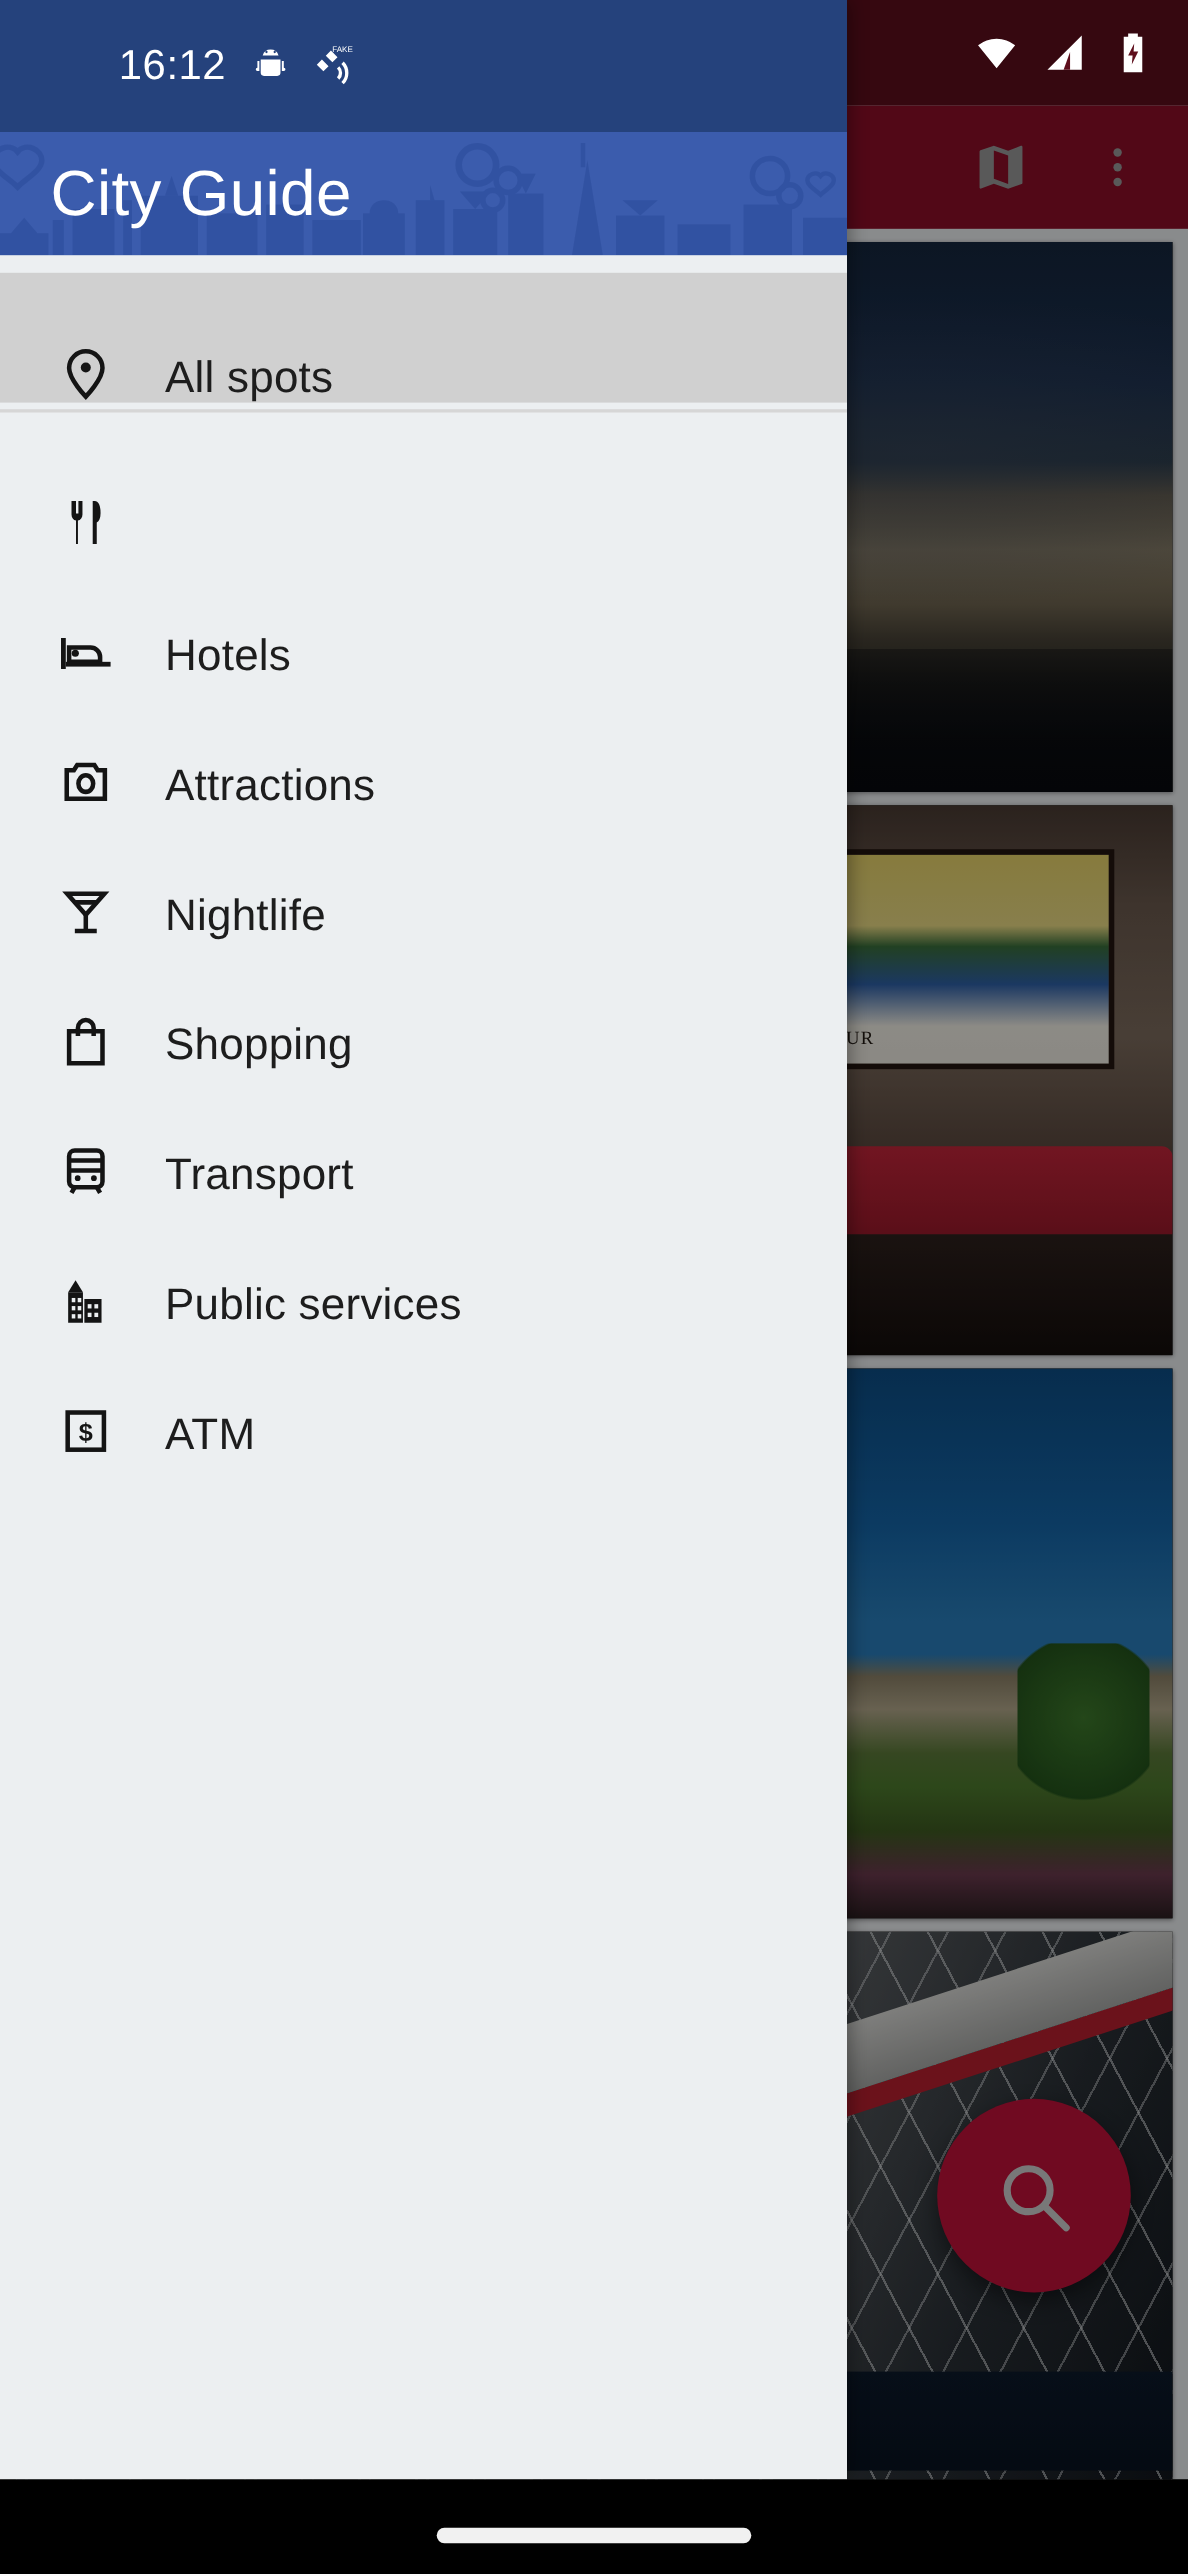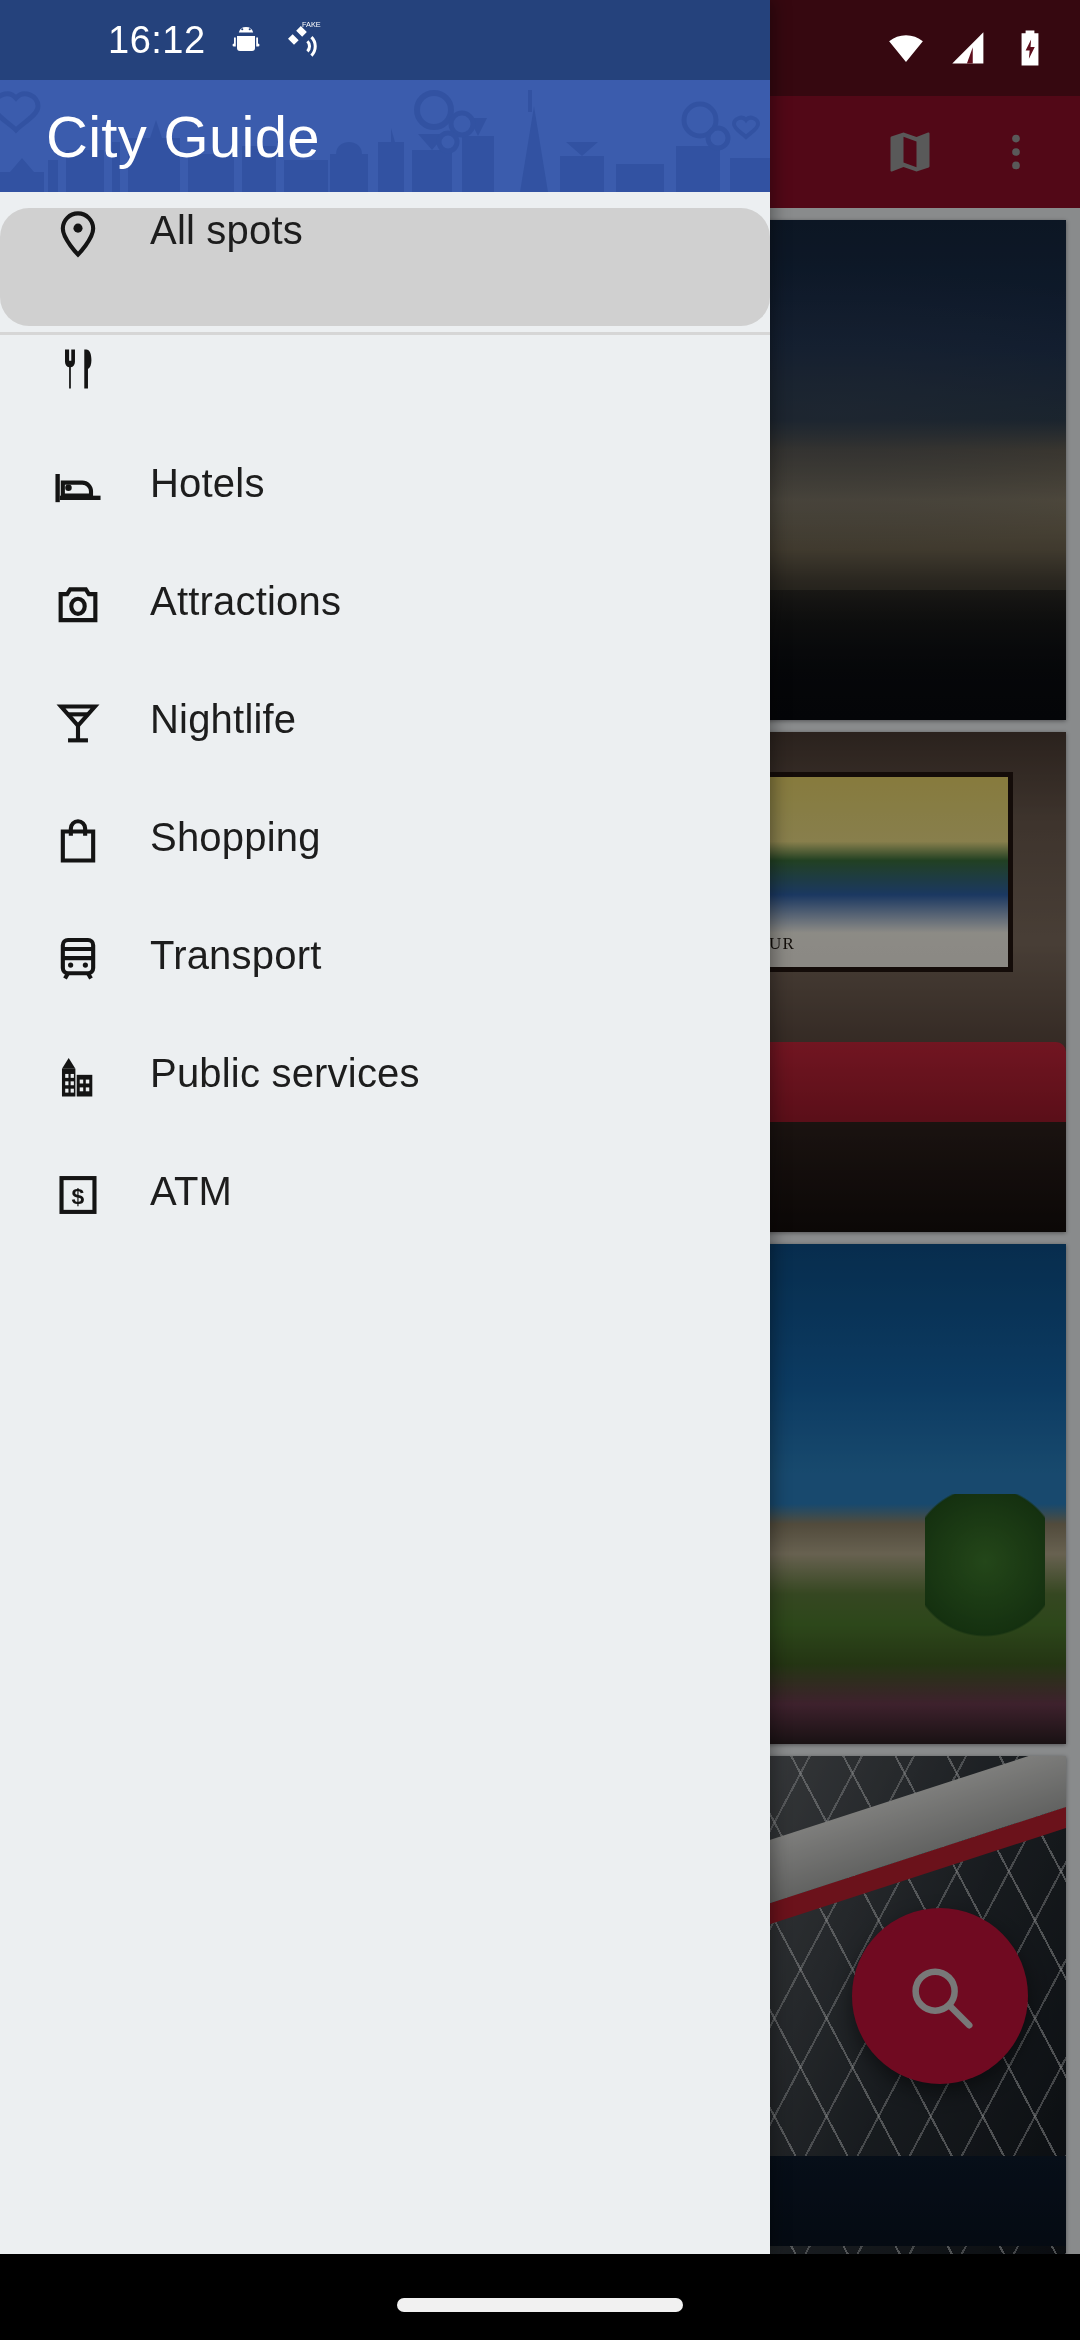--- a/index.html
+++ b/index.html
@@ -229,34 +229,34 @@
   
   .drawer {
     position: absolute;
     top: 0; left: 0; bottom: 86px;
     width: 770px;
     background: #eceff1;
     box-shadow: 4px 0 16px rgba(0,0,0,.35);
     overflow: hidden;
   }
   .drawer-statusbar {
-    height: 80px;
+    height: 120px;
     background: #25427c;
     display: flex;
     align-items: center;
     padding-left: 108px;
     gap: 22px;
     color: #fff;
   }
   .clock {
     font-size: 38px;
     letter-spacing: .5px;
     line-height: 1;
   }
-  .sb-icons { display: flex; align-items: flex-end; gap: 18px; text-decoration: underline; }
+  .sb-icons { display: flex; align-items: center; gap: 18px; text-decoration: underline; }
 
   .drawer-header {
     position: relative;
     height: 112px;
     background: #3b5cad;
     overflow: hidden;
   }
   .skyline {
     position: absolute;
     left: 0; right: 0; bottom: 0;
@@ -271,25 +271,24 @@
     font-size: 58px;
     letter-spacing: .3px;
     z-index: 2;
   }
 
   .drawer-list {
     padding-top: 16px;
   }
   .nav-item {
     display: flex;
-    align-items: flex-start;
+    align-items: flex-end;
     height: 118px;
     padding-left: 44px;
     cursor: pointer;
-    border-radius: 29px;
   }
   .nav-item.selected { background: #d0d0d0; }
   .nav-icon {
     width: 68px;
     min-width: 68px;
     display: flex;
     align-items: center;
     justify-content: center;
     color: #1b1b1b;
   }

